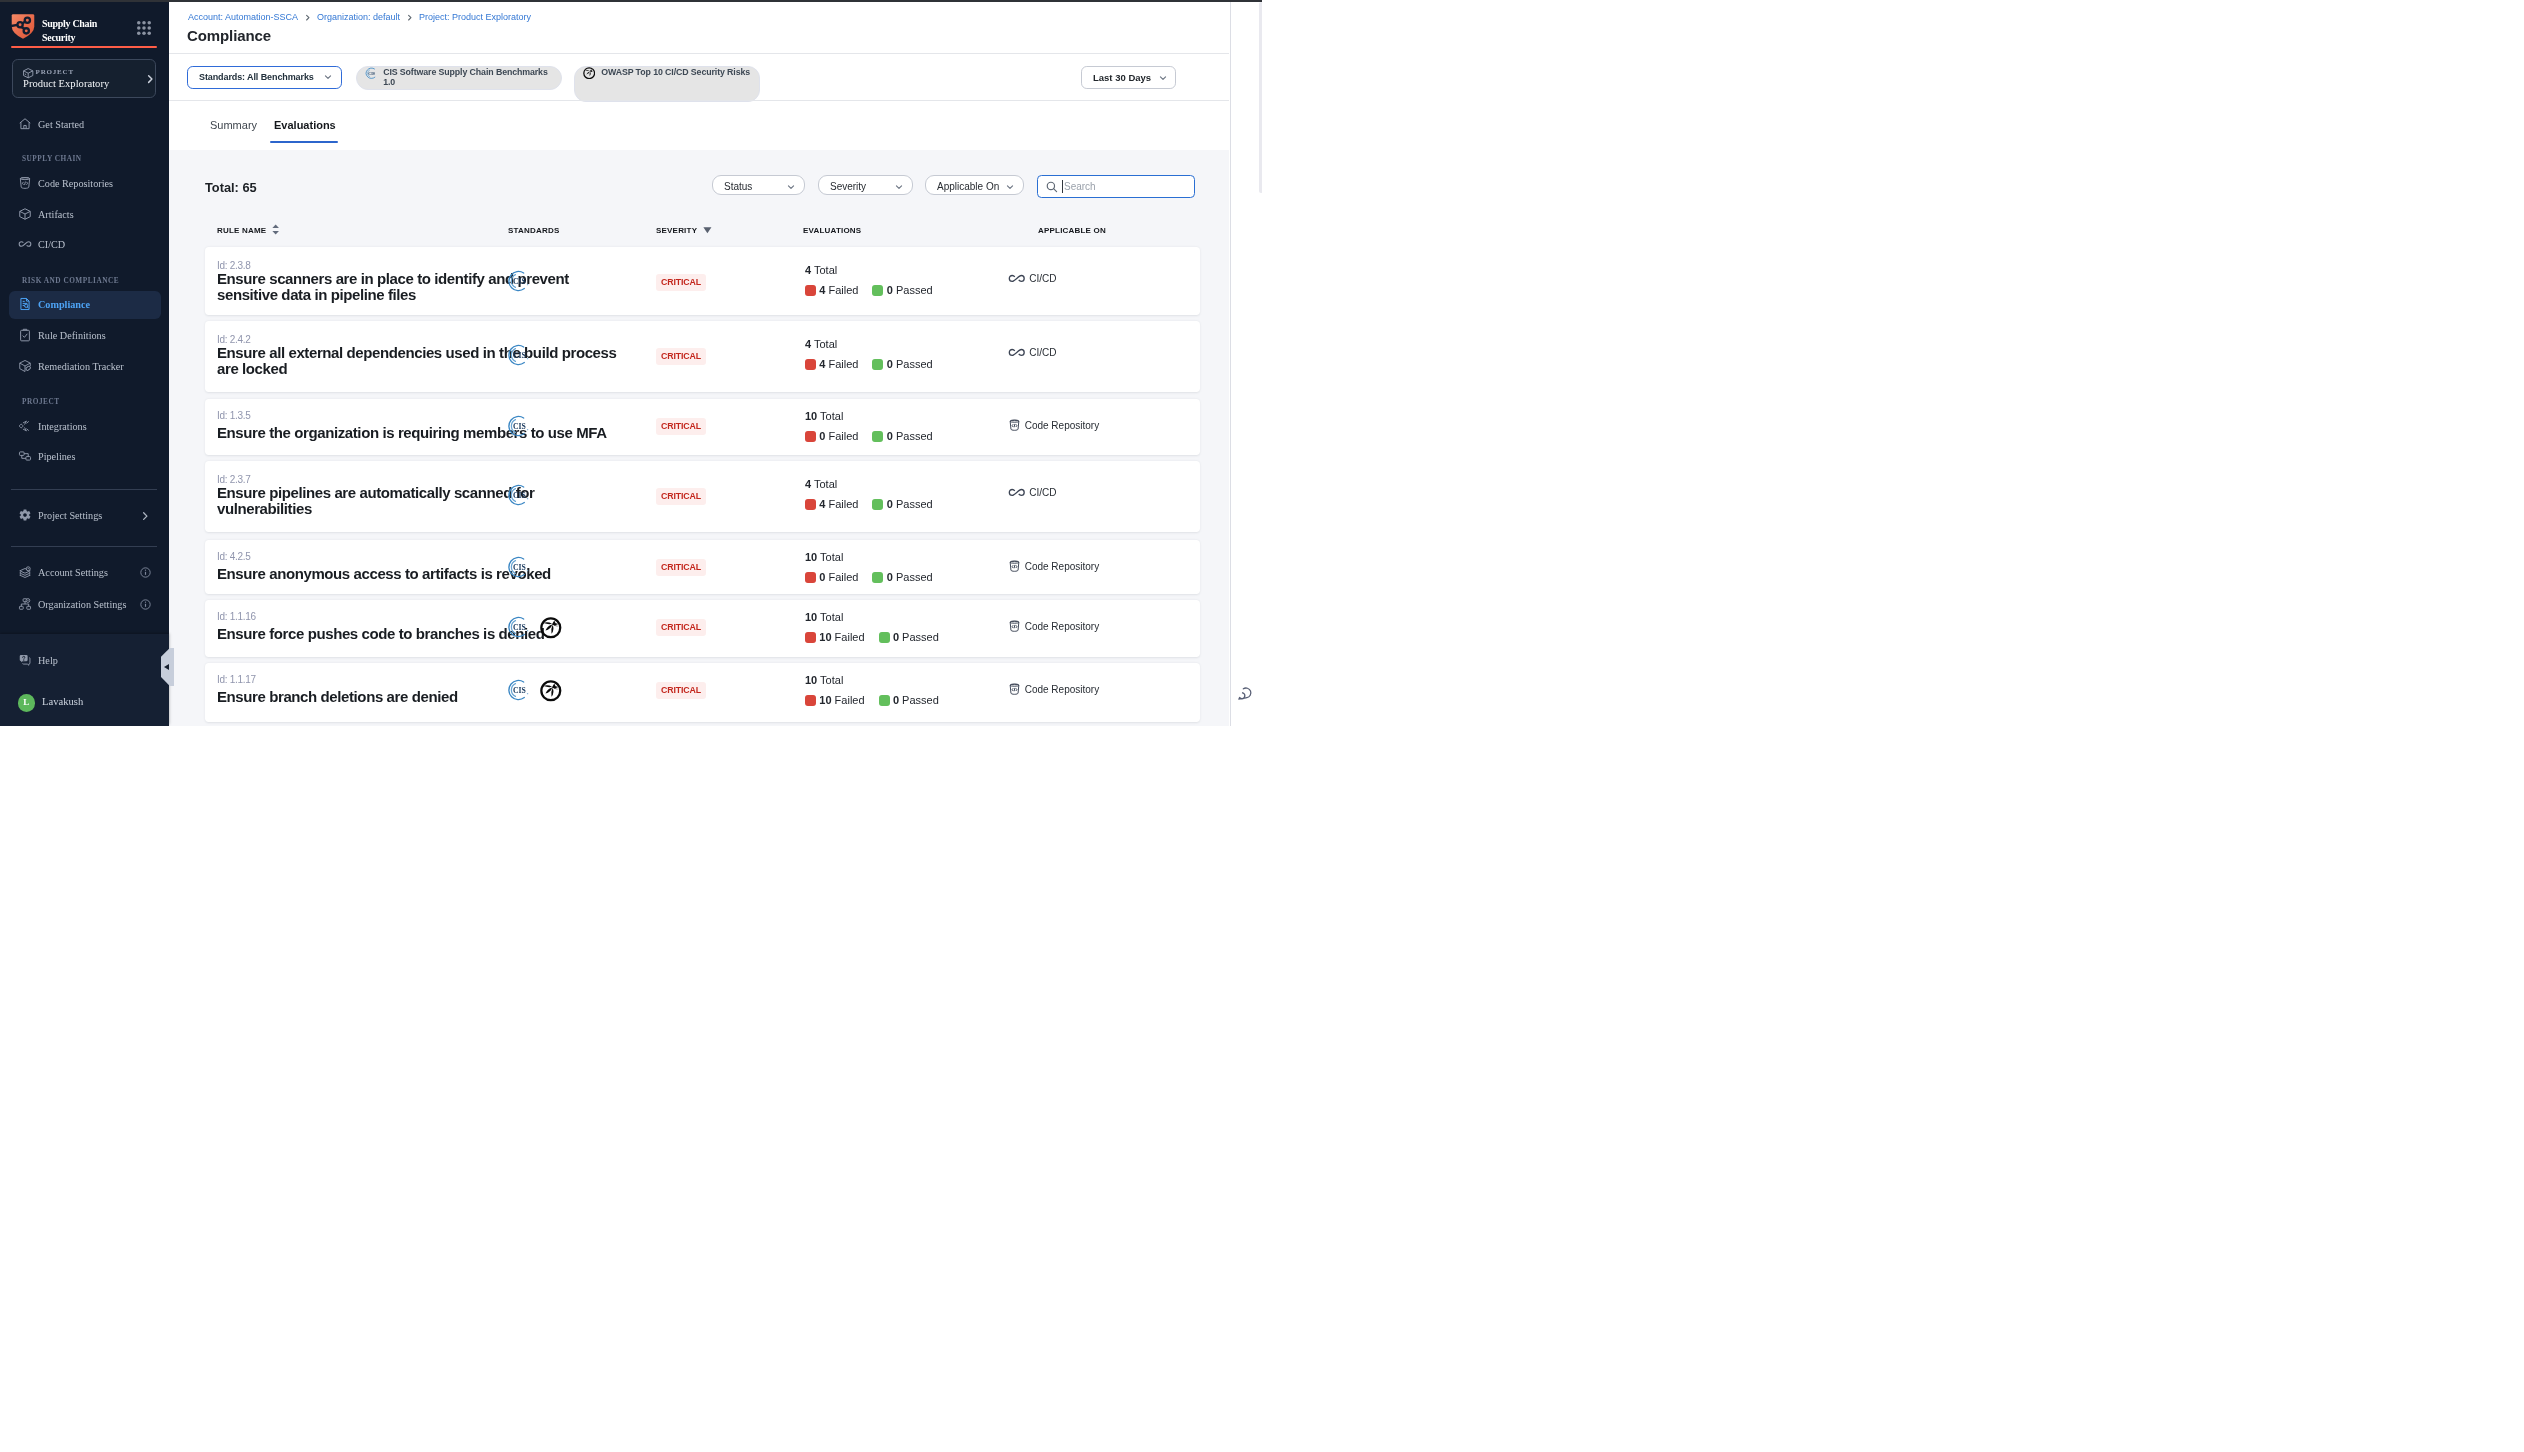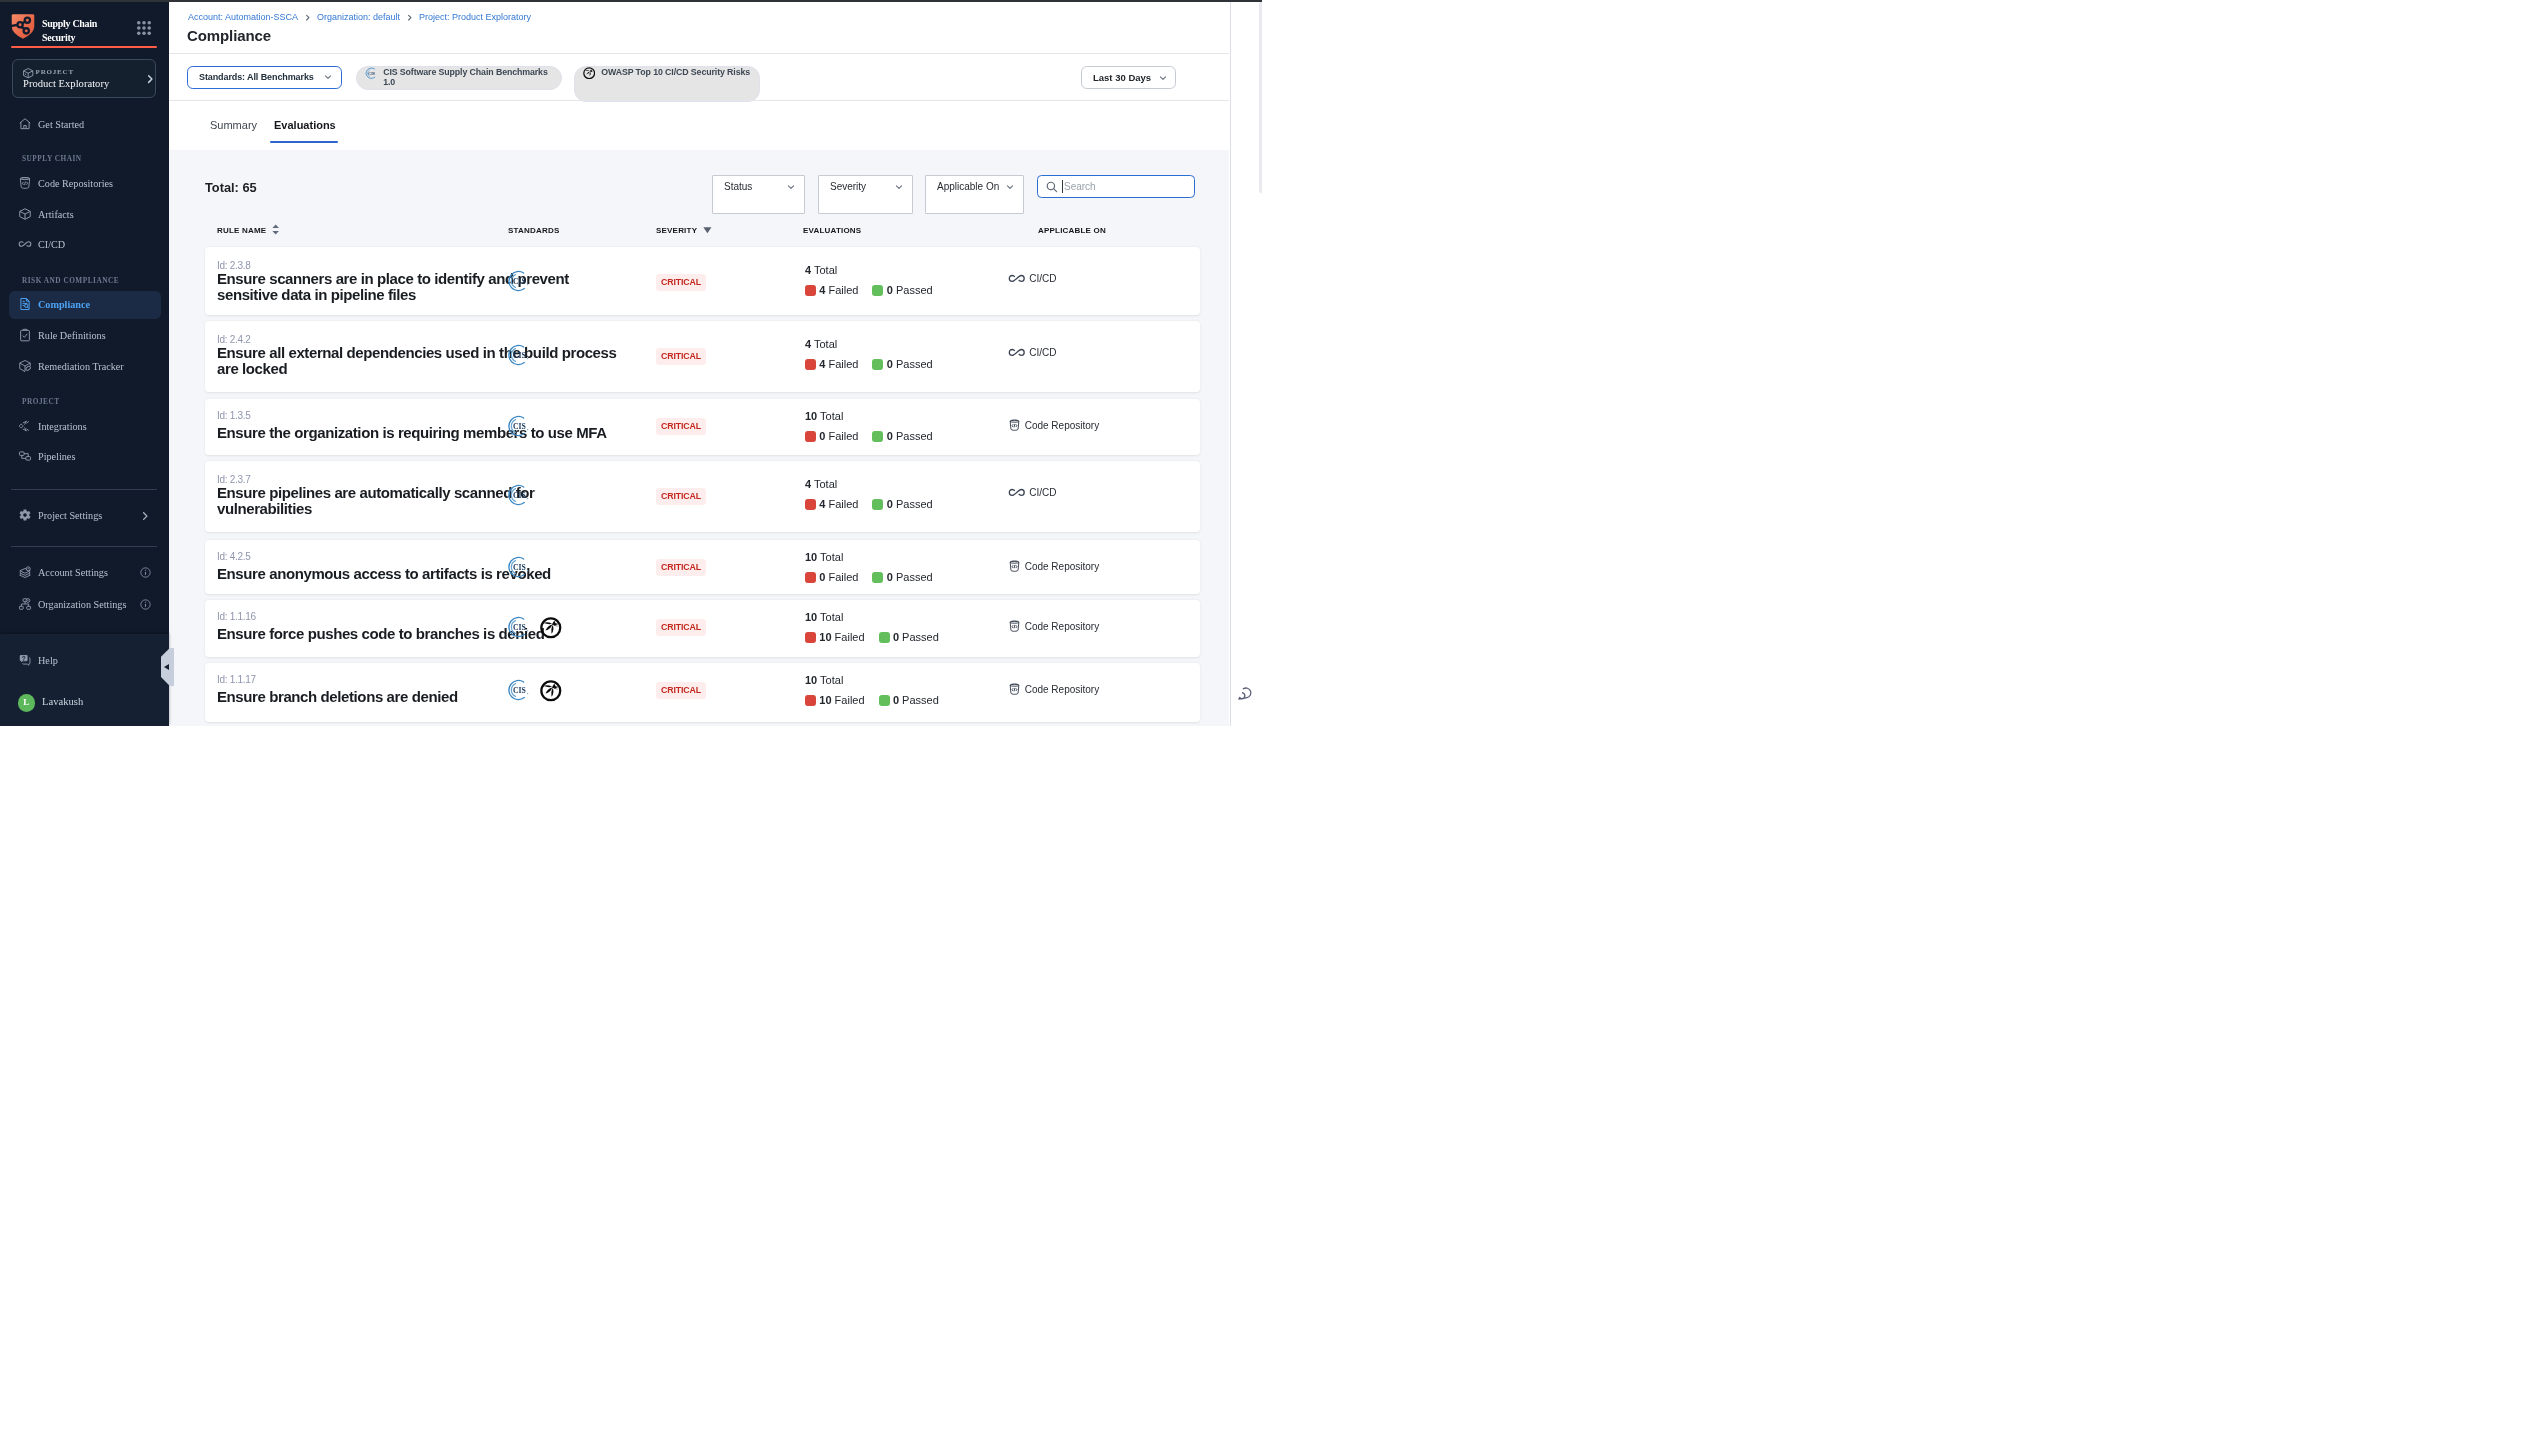--- a/index.html
+++ b/index.html
@@ -41,21 +41,21 @@
 .chev { width:8px; height:8px; color:#6b7482; flex:none; }
 
 
 #tab-summary { left:210px; top:119px; font-size:11px; color:#3f464e; }
 #tab-evals { left:274px; top:119px; font-size:11px; font-weight:700; color:#15181c; }
 #tab-underline { left:270px; top:141px; width:68px; height:1.8px; background:#2c65cc; border-radius:1.5px; }
 
 
 #panel { left:169px; top:150px; width:1060px; height:576px; background:#f5f6f9; }
 #total { left:205px; top:180px; font-size:12.8px; font-weight:700; color:#1c2025; }
-.filterdd { position:absolute; top:175px; height:39px; border:0.7px solid #c6cad3; border-radius:1px; background:#fff; font-size:10px; color:#272b31; }
+.filterdd { position:absolute; top:175px; height:20px; border:0.7px solid #c6cad3; border-radius:9px; background:#fff; font-size:10px; color:#272b31; }
 .filterdd .tx { position:absolute; left:11px; top:5.1px; }
 .filterdd .cv { position:absolute; right:8.8px; top:7.3px; width:8px; height:8px; color:#6b7482; }
 #search { left:1037px; top:175px; width:158px; height:22.6px; border:1.1px solid #2a6fd3; border-radius:4.4px; background:#fff; }
 .th { position:absolute; top:226px; font-size:8px; font-weight:700; letter-spacing:0.2px; color:#14171c; }
 
 
 .card { position:absolute; left:205px; width:995px; background:#fff; border-radius:3.7px; box-shadow:0 0.7px 2.2px rgba(40,50,70,.10); }
 .rid { position:absolute; left:12px; font-size:10px; color:#9095ad; letter-spacing:-0.3px; }
 .rname { position:absolute; left:12px; font-size:15px; font-weight:700; color:#191d22; line-height:15.7px; letter-spacing:-0.4px; }
 .badge { position:absolute; left:451px; width:50px; height:17px; background:#fdeeed; border-radius:2.9px; color:#c3271d; font-size:8.8px; font-weight:700; letter-spacing:-0.1px; text-align:center; line-height:17px; }

